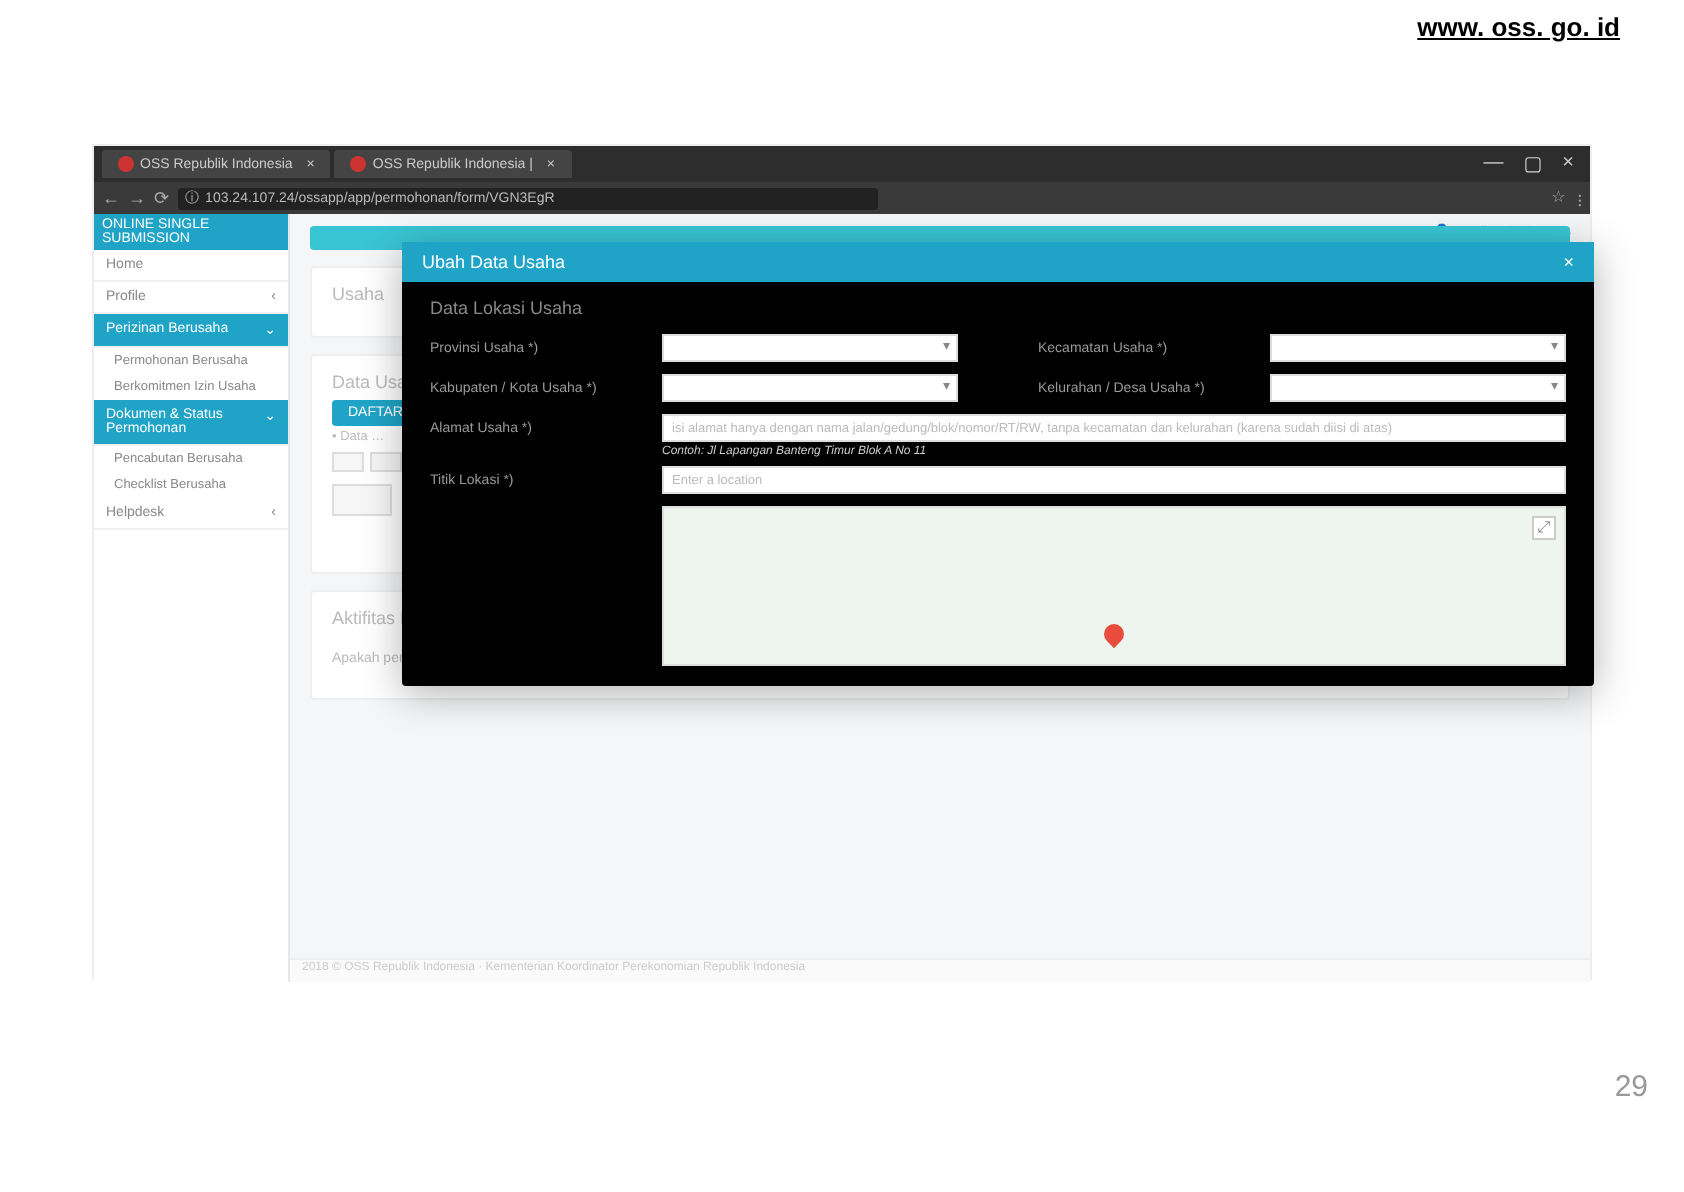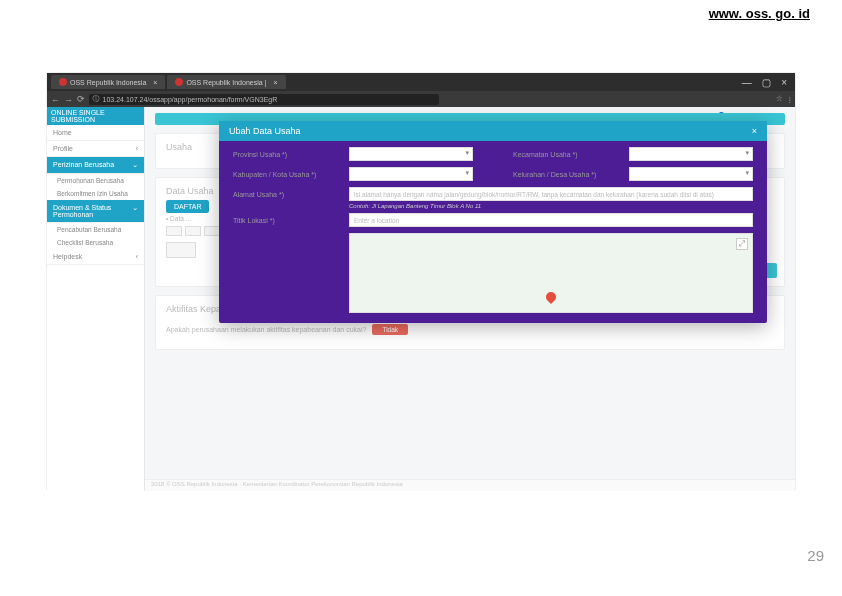--- a/index.html
+++ b/index.html
@@ -1,21 +1,21 @@
 <!DOCTYPE html>
 <html><head>
 <meta charset="utf-8">
 <style>
   * { box-sizing: border-box; margin: 0; padding: 0; }
   html, body { width: 842px; height: 596px; font-family: Arial, sans-serif; background: #fff; overflow: hidden; }
 
   .slide { position: relative; width: 842px; height: 596px; }
   .url-link { position: absolute; top: 6px; right: 32px; font-size: 13px; font-weight: bold; text-decoration: underline; color: #000; margin-left: 37px; }
   .slide-title { position: absolute; top: 34px; left: 46px; font-size: 22px; font-weight: bold; color: #000; }
-  .page-num { position: absolute; bottom: 32px; right: 18px; font-size: 15px; color: #999; }
+  .page-num { position: absolute; bottom: 44px; right: 18px; font-size: 15px; color: #999; }
 
   .screenshot { position: absolute; top: 72px; left: 46px; width: 750px; height: 418px; border: 1px solid #eee; font-size: 8px; color: #888; }
 
   
   .tabbar { height: 18px; background: #2d2d2d; display: flex; align-items: center; padding: 0 4px; }
   .tab { display: flex; align-items: center; gap: 3px; background: #444; color: #ccc; height: 14px; padding: 0 8px; margin-right: 2px; border-radius: 2px 2px 0 0; font-size: 7px; }
   .tab-icon { width: 8px; height: 8px; background: #c33; border-radius: 50%; display: inline-block; }
   .tab .x { margin-left: 4px; }
   .win-ctrl { margin-left: auto; display: flex; gap: 10px; color: #ccc; font-size: 10px; padding-right: 4px; }
   .addrbar { height: 16px; background: #3a3a3a; display: flex; align-items: center; padding: 0 4px; gap: 4px; }
@@ -53,21 +53,21 @@
   .tdk-btn { background: #e96a5f; color: #fff; padding: 2px 10px; border-radius: 2px; font-size: 6.5px;}
 
   .disclaimer-box { padding: 4px 0; }
   .chk { display: inline-block; width: 8px; height: 8px; border: 1px solid #bbb; margin-right: 4px; vertical-align: middle; }
   .disc-text { color: #bbb; font-size: 7px; }
 
   .footer-bar { position: absolute; bottom: 0; left: 0; right: 0; height: 12px; background: #fafafa; border-top: 1px solid #eee; color: #ccc; font-size: 6px; padding: 1px 6px; }
 
   
   .modal-overlay { position: absolute; top: 0; left: 0; right: 0; bottom: 0; }
-  .modal { position: absolute; top: 8px; left: 64px; width: 548px; background: #4c1d95; box-shadow: 0 4px 20px rgba(0,0,0,0.3); border-radius: 2px; }
+  .modal { position: absolute; top: 8px; left: 46px; width: 596px; background: #000000; box-shadow: 0 4px 20px rgba(0,0,0,0.3); border-radius: 2px; }
   .modal-head { background: #1fa4c7; color: #fff; padding: 5px 10px; font-size: 9px; display: flex; justify-content: space-between; align-items: center; }
   .modal-close { color: #fff; cursor: pointer; }
   .modal-section { padding: 8px 14px 2px; color: #888; font-size: 9px; }
   .modal-body { padding: 6px 14px 10px; }
   .form-row { display: flex; gap: 40px; margin-bottom: 6px; align-items: center; }
   .form-group { flex: 1; display: flex; align-items: center; gap: 6px; }
   .form-label { width: 110px; color: #999; font-size: 7px; text-align: left; flex:none;}
   .form-select { flex: 1; height: 14px; border: 1px solid #ddd; background: #fff; font-size: 7px; padding: 0 14px 0 4px; position: relative; }
   .form-select:after { content: "▾"; position: absolute; right: 3px; top: 1px; color: #888; font-size: 7px; }
   .form-input { flex: 1; height: 14px; border: 1px solid #ddd; background: #fff; font-size: 6.5px; padding: 0 4px; color: #bbb; display:flex; align-items:center; }
@@ -187,20 +187,21 @@
             </div>
           </div>
 
 
           <div class="modal-overlay">
             <div class="modal">
               <div class="modal-head">
                 <span>Ubah Data Usaha</span>
                 <span class="modal-close">×</span>
               </div>
+              <div class="modal-section">Data Lokasi Usaha</div>
               <div class="modal-body">
                 <div class="form-row">
                   <div class="form-group">
                     <div class="form-label">Provinsi Usaha *)</div>
                     <div class="form-select"></div>
                   </div>
                   <div class="form-group">
                     <div class="form-label">Kecamatan Usaha *)</div>
                     <div class="form-select"></div>
                   </div>

